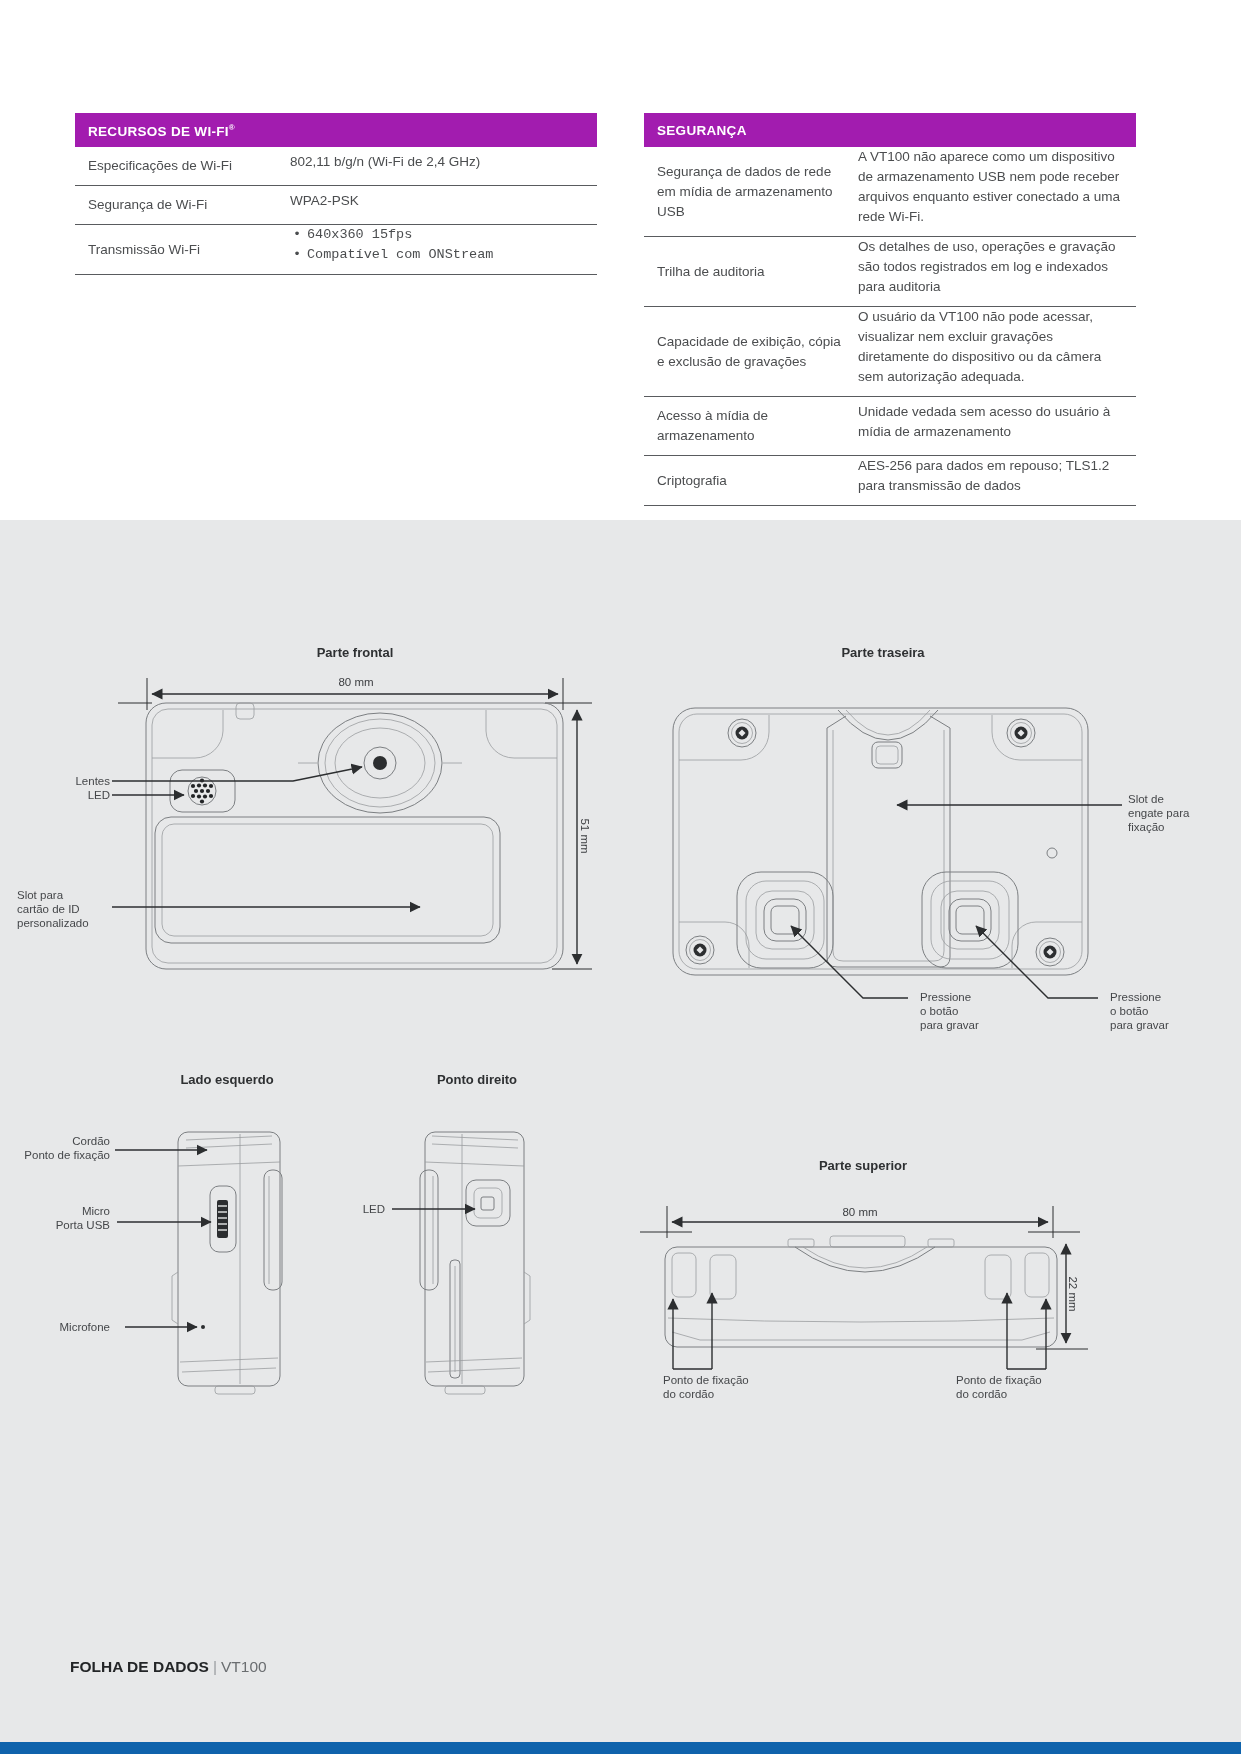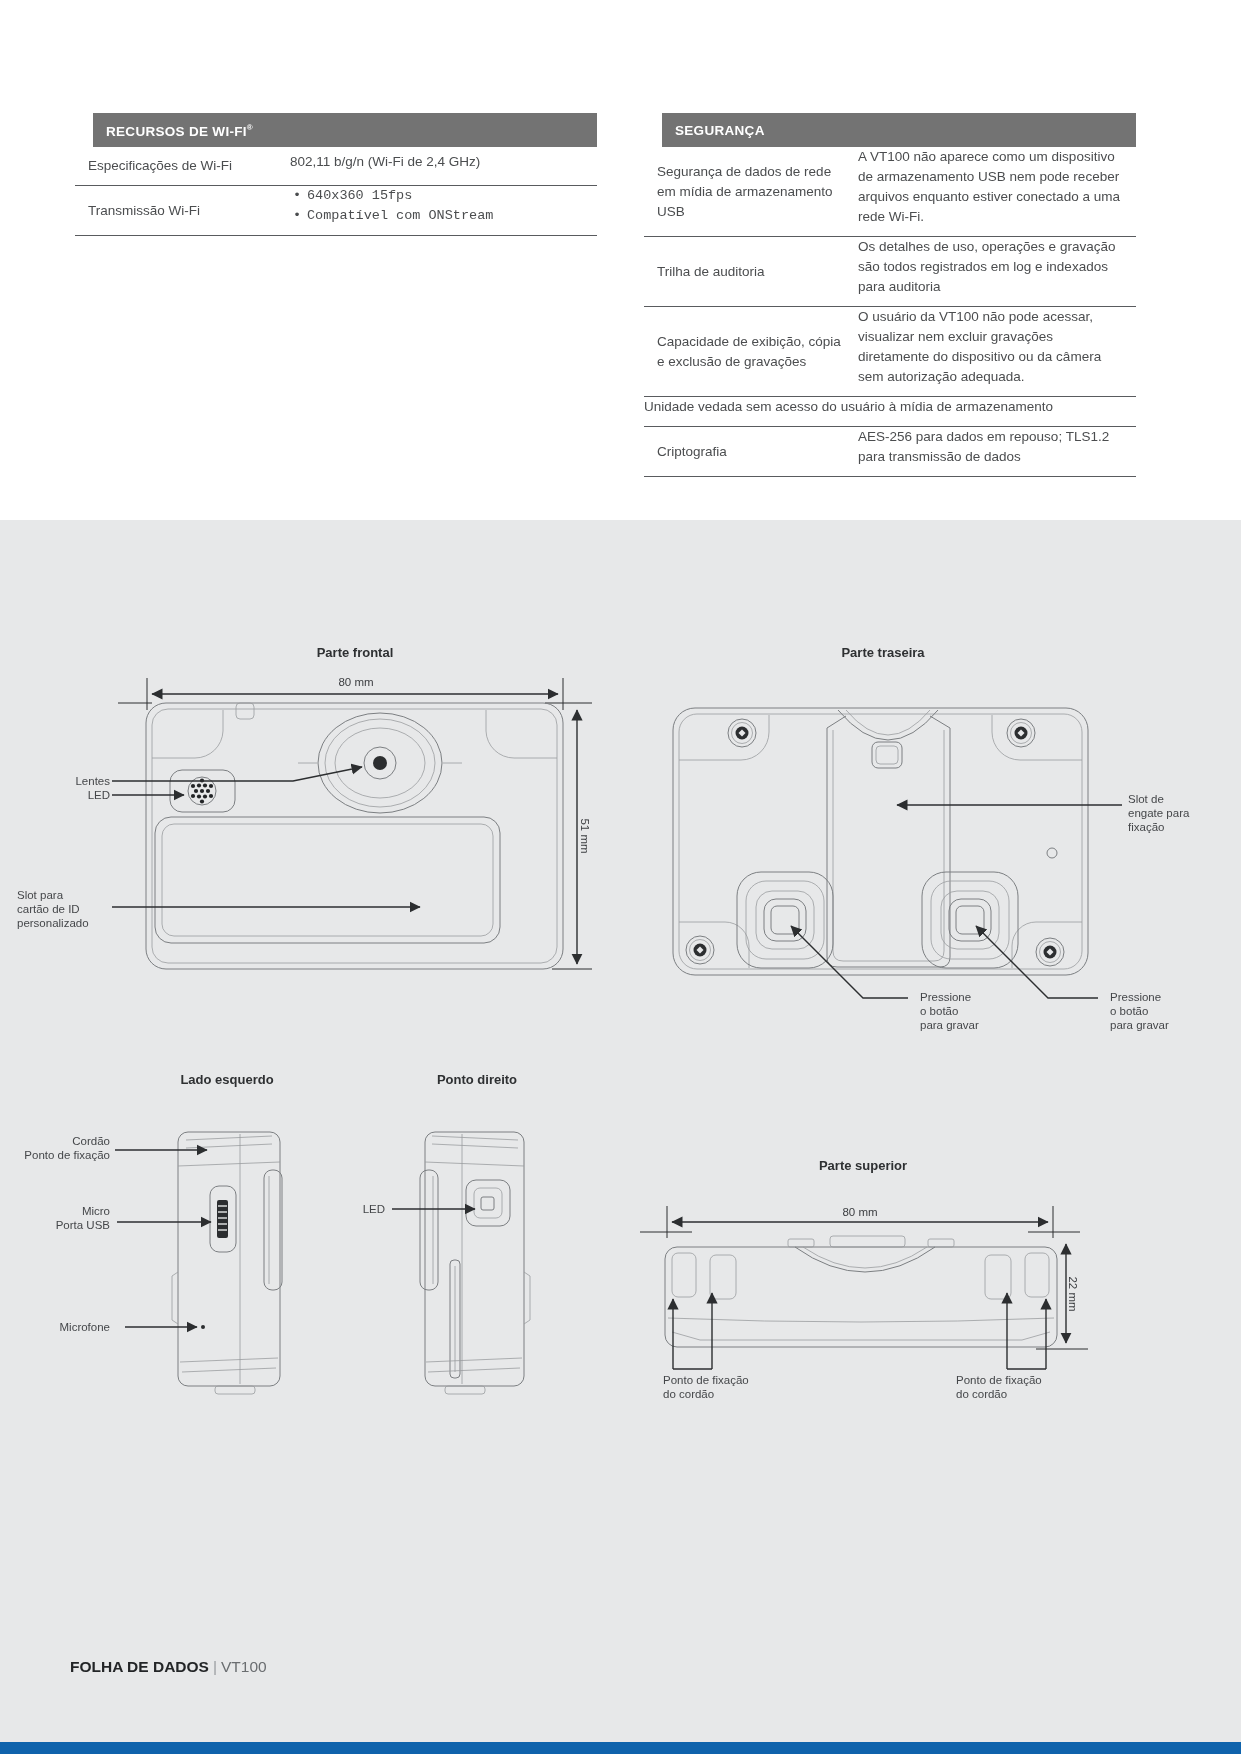--- a/index.html
+++ b/index.html
@@ -3,22 +3,22 @@
 <meta charset="utf-8">
 <style>
   html,body{margin:0;padding:0;}
   body{
     width:1241px;height:1754px;background:#ffffff;
     font-family:"Liberation Sans",sans-serif;position:relative;overflow:hidden;
     -webkit-font-smoothing:antialiased;
   }
   
   .spec-table{position:absolute;top:113px;}
-  .thead{background:#737373;color:#ffffff;font-weight:bold;font-size:13.5px;
-         letter-spacing:.3px;padding:10px 0 9px 13px;height:15px;margin-left:18px;}
+  .thead{background:#a21caf;color:#ffffff;font-weight:bold;font-size:13.5px;
+         letter-spacing:.3px;padding:10px 0 9px 13px;height:15px;}
   .thead sup{font-size:8px;vertical-align:6px;}
   .trow{display:flex;align-items:center;border-bottom:1px solid #595b5e;
         font-size:13.5px;color:#4b4d4f;line-height:20px;}
   .tlabel{flex:0 0 auto;padding:9px 10px 9px 13px;}
   .tvalue{flex:1 1 auto;padding:0 8px 9px 0;}
   #wifi-table{left:75px;width:522px;}
   #wifi-table .tlabel{width:192px;}
   #security-table{left:644px;width:492px;}
   #security-table .tlabel{width:191px;}
   .blist{margin:0;padding:0;list-style:none;}
@@ -46,20 +46,24 @@
 </head>
 <body>
 
 <div class="spec-table" id="wifi-table">
   <div class="thead"><span>RECURSOS DE WI-FI</span><sup>®</sup></div>
   <div class="trow">
     <div class="tlabel">Especificações de Wi-Fi</div>
     <div class="tvalue">802,11 b/g/n (Wi-Fi de 2,4 GHz)</div>
   </div>
   <div class="trow">
+    <div class="tlabel">Segurança de Wi-Fi</div>
+    <div class="tvalue">WPA2-PSK</div>
+  </div>
+  <div class="trow">
     <div class="tlabel">Transmissão Wi-Fi</div>
     <div class="tvalue">
       <ul class="blist">
         <li>640x360 15fps</li>
         <li>Compatível com ONStream</li>
       </ul>
     </div>
   </div>
 </div>
 
@@ -71,20 +75,21 @@
   </div>
   <div class="trow">
     <div class="tlabel">Trilha de auditoria</div>
     <div class="tvalue">Os detalhes de uso, operações e gravação são todos registrados em log e indexados para auditoria</div>
   </div>
   <div class="trow">
     <div class="tlabel">Capacidade de exibição, cópia e exclusão de gravações</div>
     <div class="tvalue">O usuário da VT100 não pode acessar, visualizar nem excluir gravações diretamente do dispositivo ou da câmera sem autorização adequada.</div>
   </div>
   <div class="trow">
+    <div class="tlabel">Acesso à mídia de armazenamento</div>
     <div class="tvalue">Unidade vedada sem acesso do usuário à mídia de armazenamento</div>
   </div>
   <div class="trow">
     <div class="tlabel">Criptografia</div>
     <div class="tvalue">AES-256 para dados em repouso; TLS1.2 para transmissão de dados</div>
   </div>
 </div>
 
 <div class="diagram-area">
 

